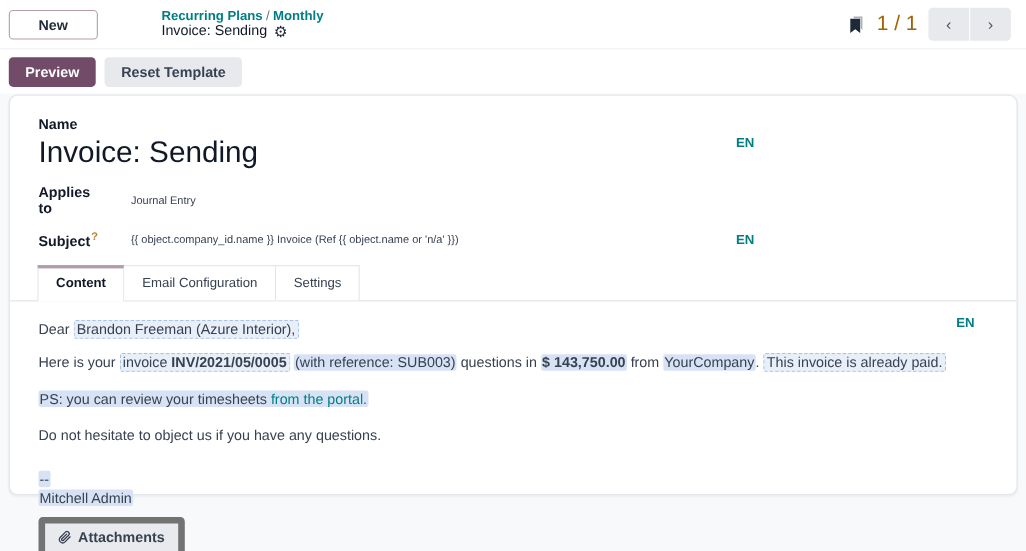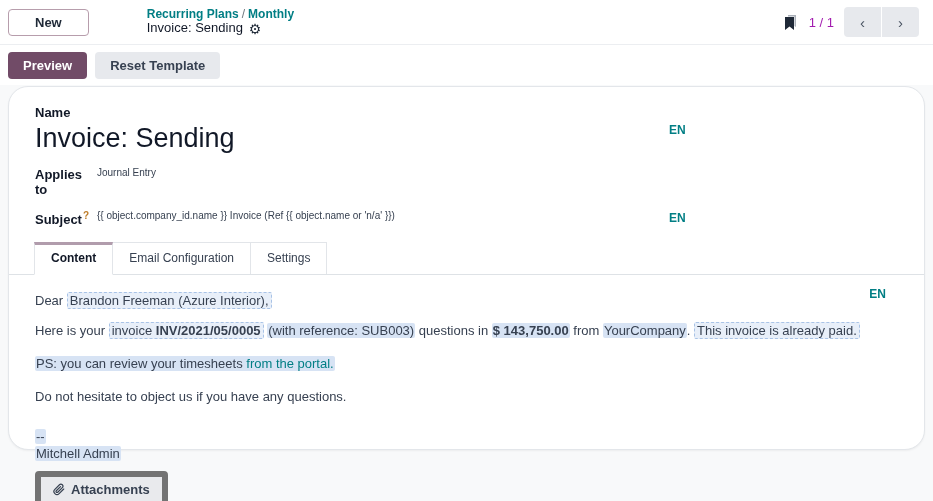--- a/index.html
+++ b/index.html
@@ -32,21 +32,21 @@
     margin-right: 10px;
   }
   .breadcrumb { line-height: 1.15; margin-left: 48px; }
   .breadcrumb .row1 { font-size: 12px; font-weight: 600; color: #017e84; }
   .breadcrumb .row1 .sep { color: #6c757d; font-weight: 400; padding: 0 3px; }
   .breadcrumb .row1 a { color: #017e84; text-decoration: none; cursor: pointer; }
   .breadcrumb .row2 { font-size: 13px; color: #111827; display: flex; align-items: center; gap: 6px; }
   .gear { font-size: 14px; color: #1f2937; cursor: pointer; line-height: 1; }
   .nav-right { margin-left: auto; display: flex; align-items: center; gap: 10px; }
   .bookmark { cursor: pointer; display: flex; align-items: center; }
-  .pager-count { color: #a21caf; font-size: 13px; white-space: nowrap; }
+  .pager-count { color: #a16207; font-size: 19px; white-space: nowrap; }
   .pager-btns { display: flex; gap: 1px; }
   .pager-btn {
     width: 37px; height: 30px;
     background: #e7e9ed;
     border: none;
     color: #4b5563;
     font-size: 15px;
     cursor: pointer;
     display: flex; align-items: center; justify-content: center;
   }
@@ -70,21 +70,21 @@
     padding: 6px 15px;
     cursor: pointer;
   }
   .btn-primary { background: #714B67; color: #fff; }
   .btn-secondary { background: #e7e9ed; color: #374151; }
   
   .sheet {
     margin: 1px 8px 0;
     background: #fff;
     border: 1px solid #e3e6ea;
-    border-radius: 20px;
+    border-radius: 8px;
     box-shadow: 0 1px 2px rgba(0,0,0,.05);
     height: 364px;
     padding: 18px 0 0;
     position: relative;
   }
   .sheet-inner { padding: 0 26px; position: relative; }
   .field-label { font-size: 13px; font-weight: 600; color: #111827; }
   .title-row { position: relative; }
   .record-title {
     font-size: 27px;
@@ -96,21 +96,21 @@
   }
   .lang-badge {
     color: #017e84;
     font-size: 12px;
     font-weight: 600;
     cursor: pointer;
     position: absolute;
   }
   .lang-name { left: 634px; top: 18px; }
   .lang-subject { left: 634px; top: 1px; }
-  .field-row { display: flex; align-items: flex-start; margin-bottom: 13px; position: relative; }
+  .field-row { display: flex; align-items: center; margin-bottom: 13px; position: relative; gap: 22px; }
   .field-row .field-label { width: 62px; flex: none; }
   .field-value { color: #374151; font-size: 10px; cursor: text; }
   .help-sup { color: #bf7e2a; font-size: 10px; vertical-align: super; margin-left: 1px; }
   
   .tabs {
     display: flex;
     border-bottom: 1px solid #dee2e6;
     padding-left: 25px;
     margin-top: 15px;
   }

